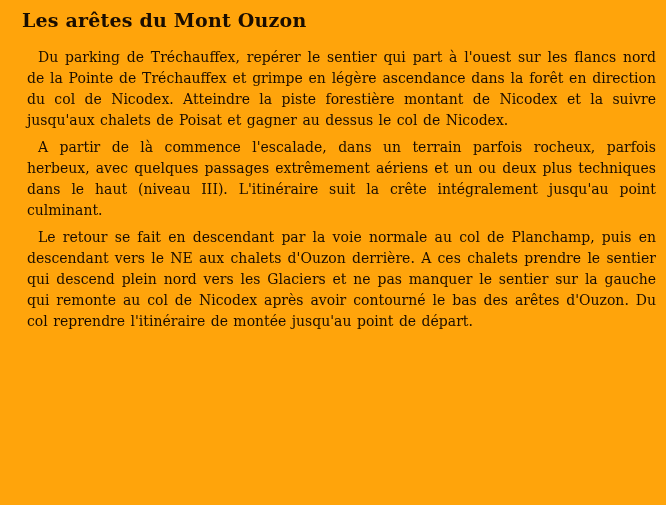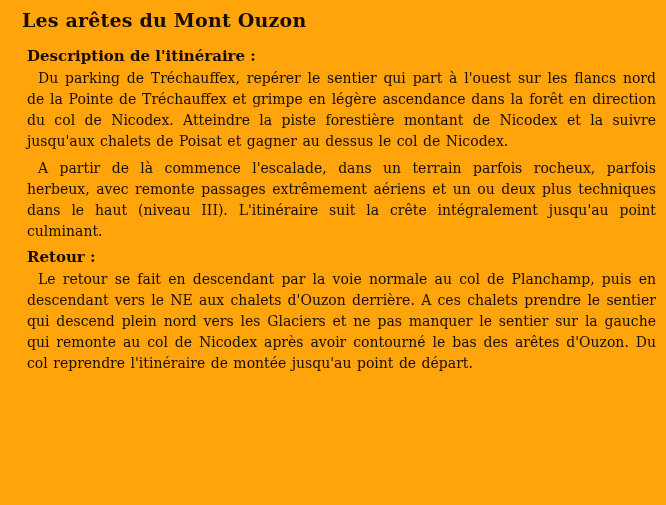--- a/index.html
+++ b/index.html
@@ -41,23 +41,21 @@
   }
 </style>
 </head>
 <body>
 
 <div class="page">
 
   <h1 class="page-title">Les arêtes du Mont Ouzon</h1>
 
   <div class="section">
-    <div class="section-heading">Description de l'itinéraire :</div>
     <p class="body-paragraph">Du parking de Tréchauffex, repérer le sentier qui part à l'ouest sur les flancs nord de la Pointe de Tréchauffex et grimpe en légère ascendance dans la forêt en direction du col de Nicodex. Atteindre la piste forestière montant de Nicodex et la suivre jusqu'aux chalets de Poisat et gagner au dessus le col de Nicodex.</p>
-    <p class="body-paragraph">A partir de là commence l'escalade, dans un terrain parfois rocheux, parfois herbeux, avec remonte passages extrêmement aériens et un ou deux plus techniques dans le haut (niveau III). L'itinéraire suit la crête intégralement jusqu'au point culminant.</p>
+    <p class="body-paragraph">A partir de là commence l'escalade, dans un terrain parfois rocheux, parfois herbeux, avec quelques passages extrêmement aériens et un ou deux plus techniques dans le haut (niveau III). L'itinéraire suit la crête intégralement jusqu'au point culminant.</p>
   </div>
 
   <div class="section">
-    <div class="section-heading">Retour :</div>
     <p class="body-paragraph">Le retour se fait en descendant par la voie normale au col de Planchamp, puis en descendant vers le NE aux chalets d'Ouzon derrière. A ces chalets prendre le sentier qui descend plein nord vers les Glaciers et ne pas manquer le sentier sur la gauche qui remonte au col de Nicodex après avoir contourné le bas des arêtes d'Ouzon. Du col reprendre l'itinéraire de montée jusqu'au point de départ.</p>
   </div>
 
 </div>
 
 </body></html>

